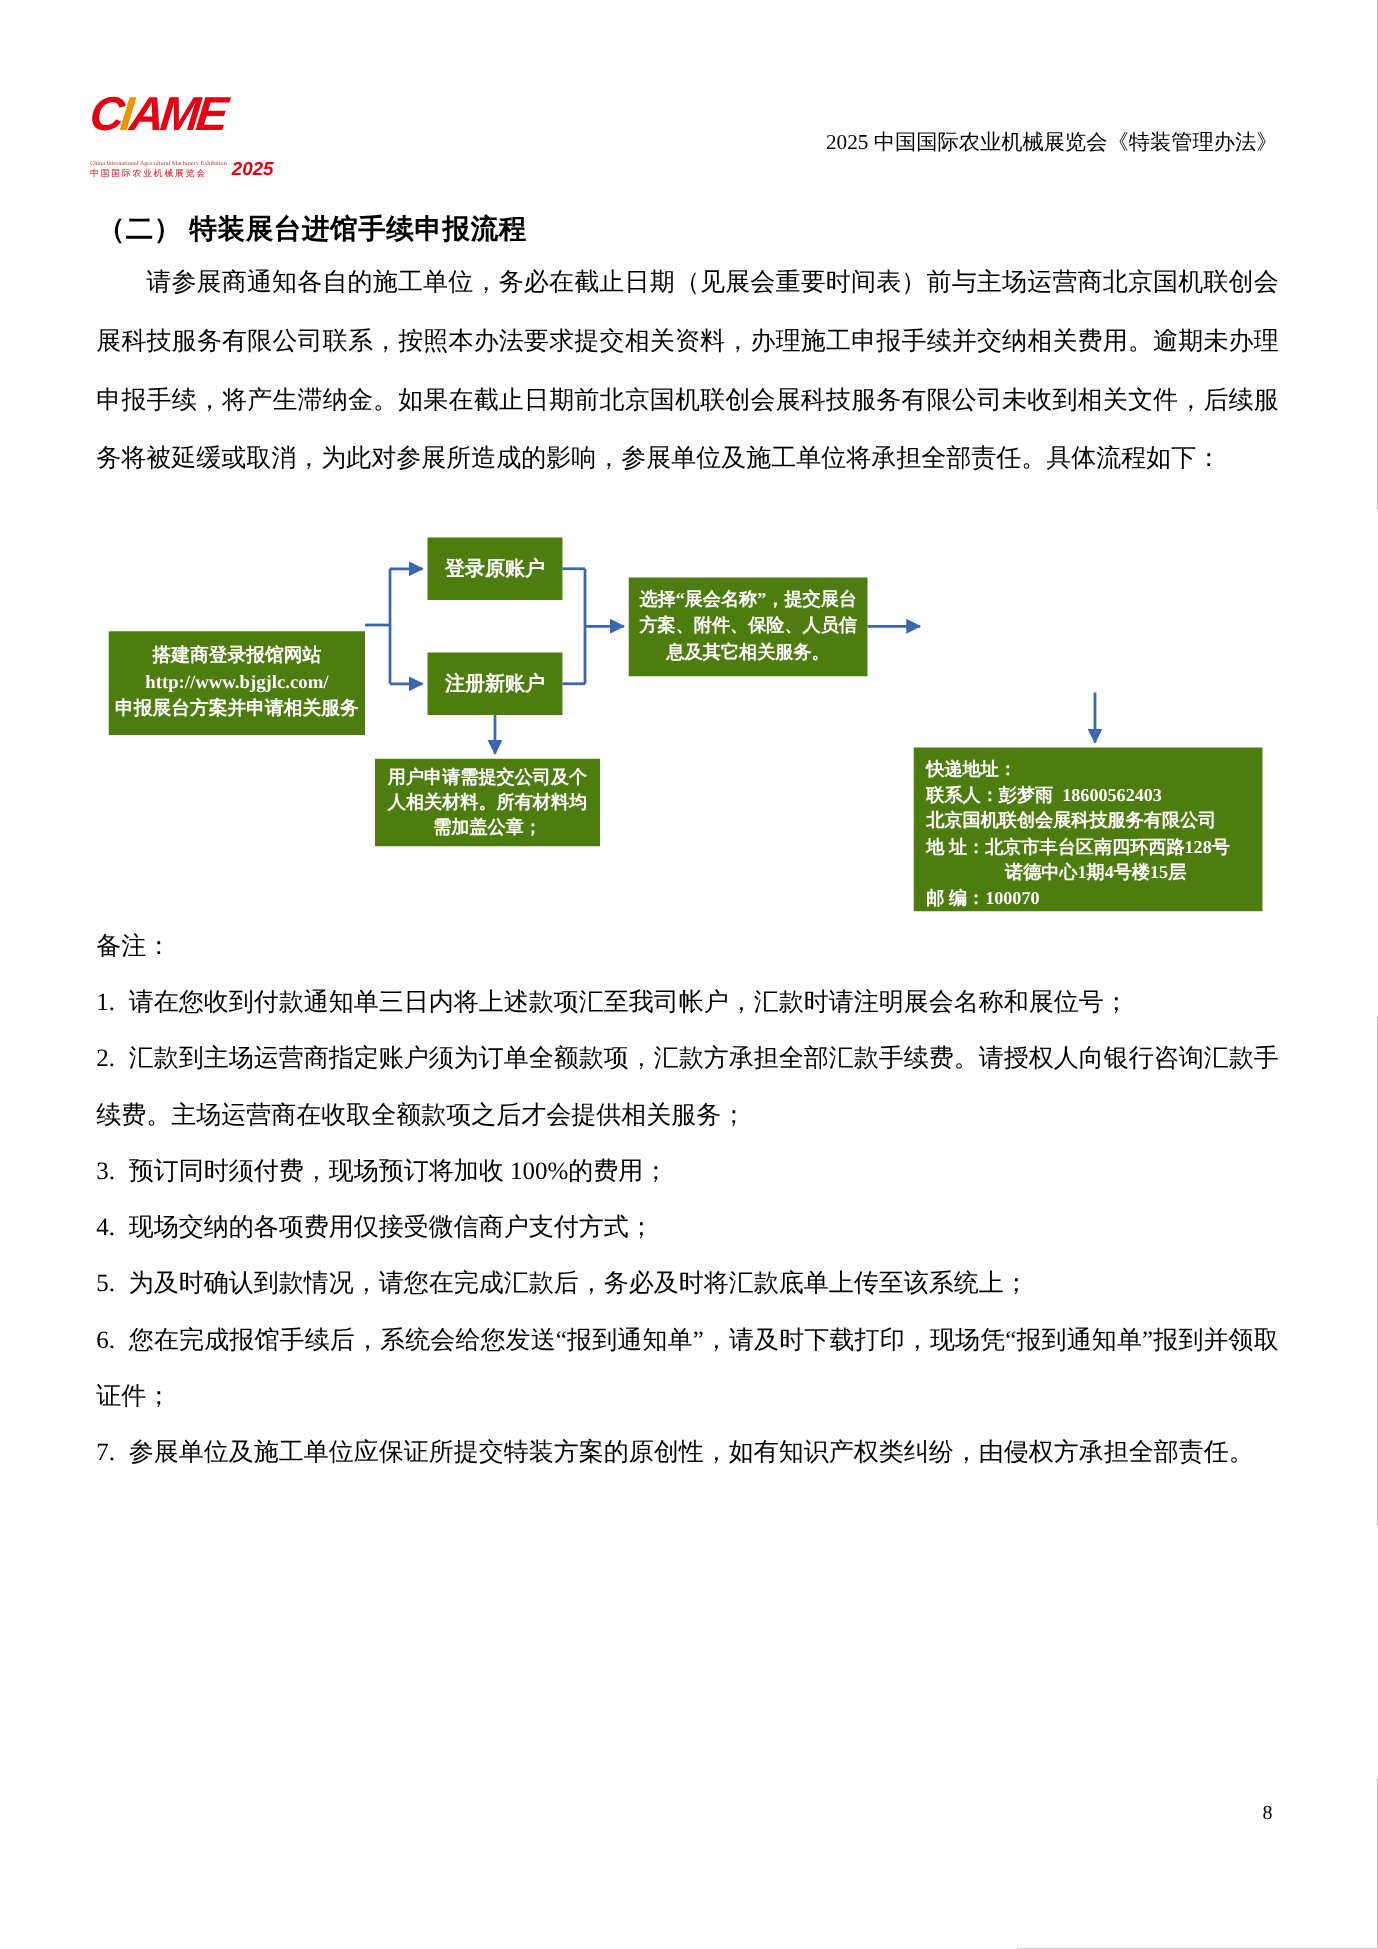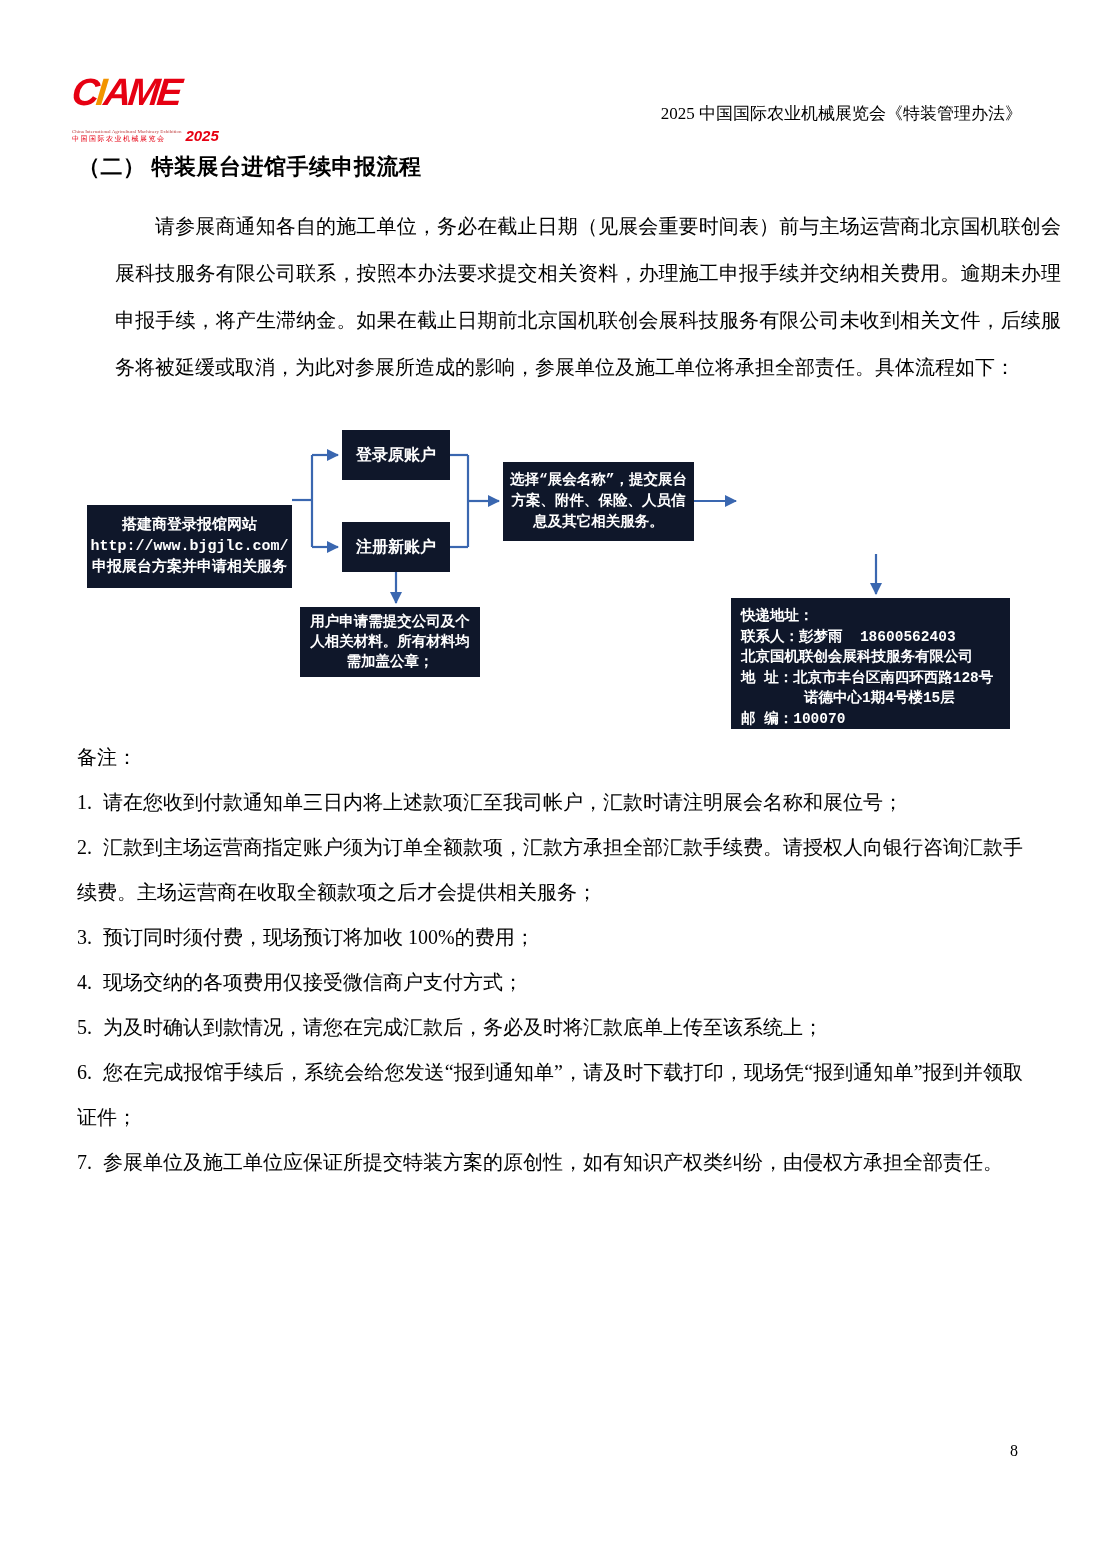--- a/index.html
+++ b/index.html
@@ -19,33 +19,33 @@
     white-space:nowrap;
   }
   .logo-mark .orange { color:#f29400; }
   .logo-sub { display:flex; align-items:flex-end; gap:4px; margin-top:18px; }
   .cap-en { font-size:5px; line-height:6px; color:#c04040; white-space:nowrap; }
   .cap-cn { font-size:7px; line-height:8px; color:#e60012; letter-spacing:1.5px; white-space:nowrap; }
   .logo-year { font-size:15px; line-height:15px; font-weight:bold; font-style:italic; color:#e60012; font-family:"Liberation Sans","DejaVu Sans",sans-serif; }
 
   
   .doc-title { position:absolute; top:102px; right:80px; font-size:17px; white-space:nowrap; }
-  .section-heading { position:absolute; top:152px; left:78px; font-size:22px; font-weight:bold; letter-spacing:0.5px; }
+  .section-heading { position:absolute; top:168px; left:78px; font-size:22px; font-weight:bold; letter-spacing:0.5px; }
 
   
   .intro {
     position:absolute; top:203px; left:77px; width:946px;
-    font-size:20px; line-height:47px; text-align:justify; text-indent:40px;margin-left:38px;
+    font-size:20px; line-height:47px; text-align:justify; text-indent:40px;
   }
 
   
   .flowchart-svg { position:absolute; left:0; top:0; width:1102px; height:1559px; pointer-events:none; }
   .fbox {
-    position:absolute; box-sizing:border-box; background:#0f172a; color:#ffffff;
-    font-family:Liberation Mono, monospace; font-weight:bold;
+    position:absolute; box-sizing:border-box; background:#4d7c0f; color:#ffffff;
+    font-family:Liberation Serif, serif; font-weight:bold;
     display:flex; flex-direction:column; align-items:center; justify-content:center;
     text-align:center;
   }
   #box-website   { left:87px;  top:458px; width:205px; height:83px;  font-size:15px; line-height:21px;margin-top:47px; }
   #box-login     { left:342px; top:430px; width:108px; height:50px;  font-size:16px; }
   #box-register  { left:342px; top:522px; width:108px; height:50px;  font-size:16px; }
   #box-select    { left:503px; top:462px; width:191px; height:79px;  font-size:14.5px; line-height:21px; padding:4px 7px; }
   #box-review    { left:740px; top:448px; width:272px; height:106px; font-size:14px;  line-height:20px; padding:4px 8px; }
   #box-materials { left:300px; top:607px; width:180px; height:70px;  font-size:14.5px; line-height:20px; padding:4px 7px; }
   #box-courier   {

